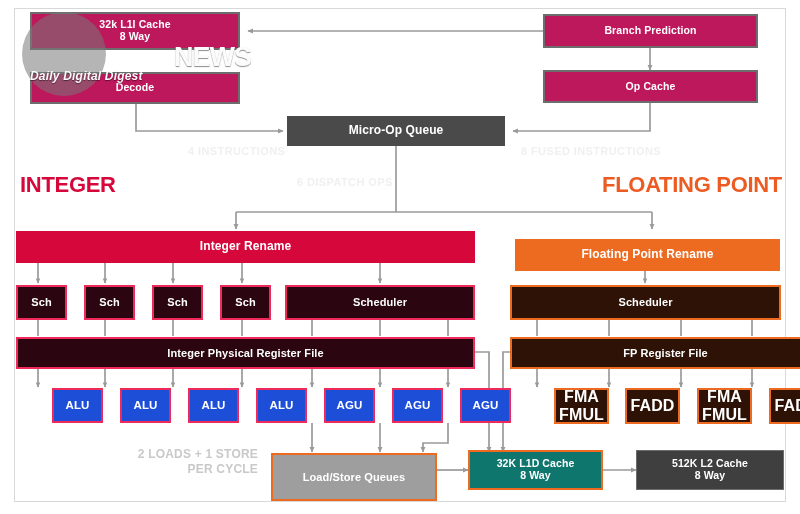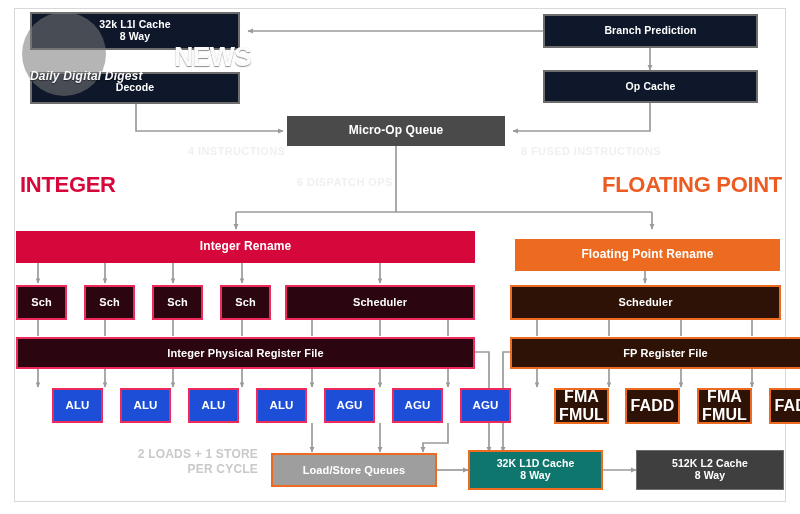--- a/index.html
+++ b/index.html
@@ -38,21 +38,21 @@
     justify-content:center;
     text-align:center;
     color:#ffffff;
     font-weight:bold;
     line-height:1.12;
     letter-spacing:.1px;
     white-space:pre-line;
   }
   
   .blk-black{
-    background:#0f172a;
+    background:#be185d;
     border:2px solid #6d6d6d;
     font-size:10.5px;
   }
   .blk-grey{
     background:#4a4a4a;
     border:1px solid #4a4a4a;
     font-size:12px;
   }
   
   .rename-int{
@@ -352,21 +352,21 @@
     <span>FADD</span>
   </div>
   <div class="node fp-unit" style="left:653px; top:388px; width:55px; height:36px;">
     <span>FMA
 FMUL</span>
   </div>
   <div class="node fp-unit" style="left:725px; top:388px; width:55px; height:36px;">
     <span>FADD</span>
   </div>
 
-  <div class="node mem-lsq" style="left:271px; top:453px; width:166px; height:34px;">
+  <div class="node mem-lsq" style="left:271px; top:453px; width:166px; height:48px;">
     <span>Load/Store Queues</span>
   </div>
 
   <div class="node mem-l1d" style="left:468px; top:450px; width:135px; height:40px;">
     <span>32K L1D Cache
 8 Way</span>
   </div>
 
   <div class="node mem-l2" style="left:636px; top:450px; width:148px; height:40px;">
     <span>512K L2 Cache

